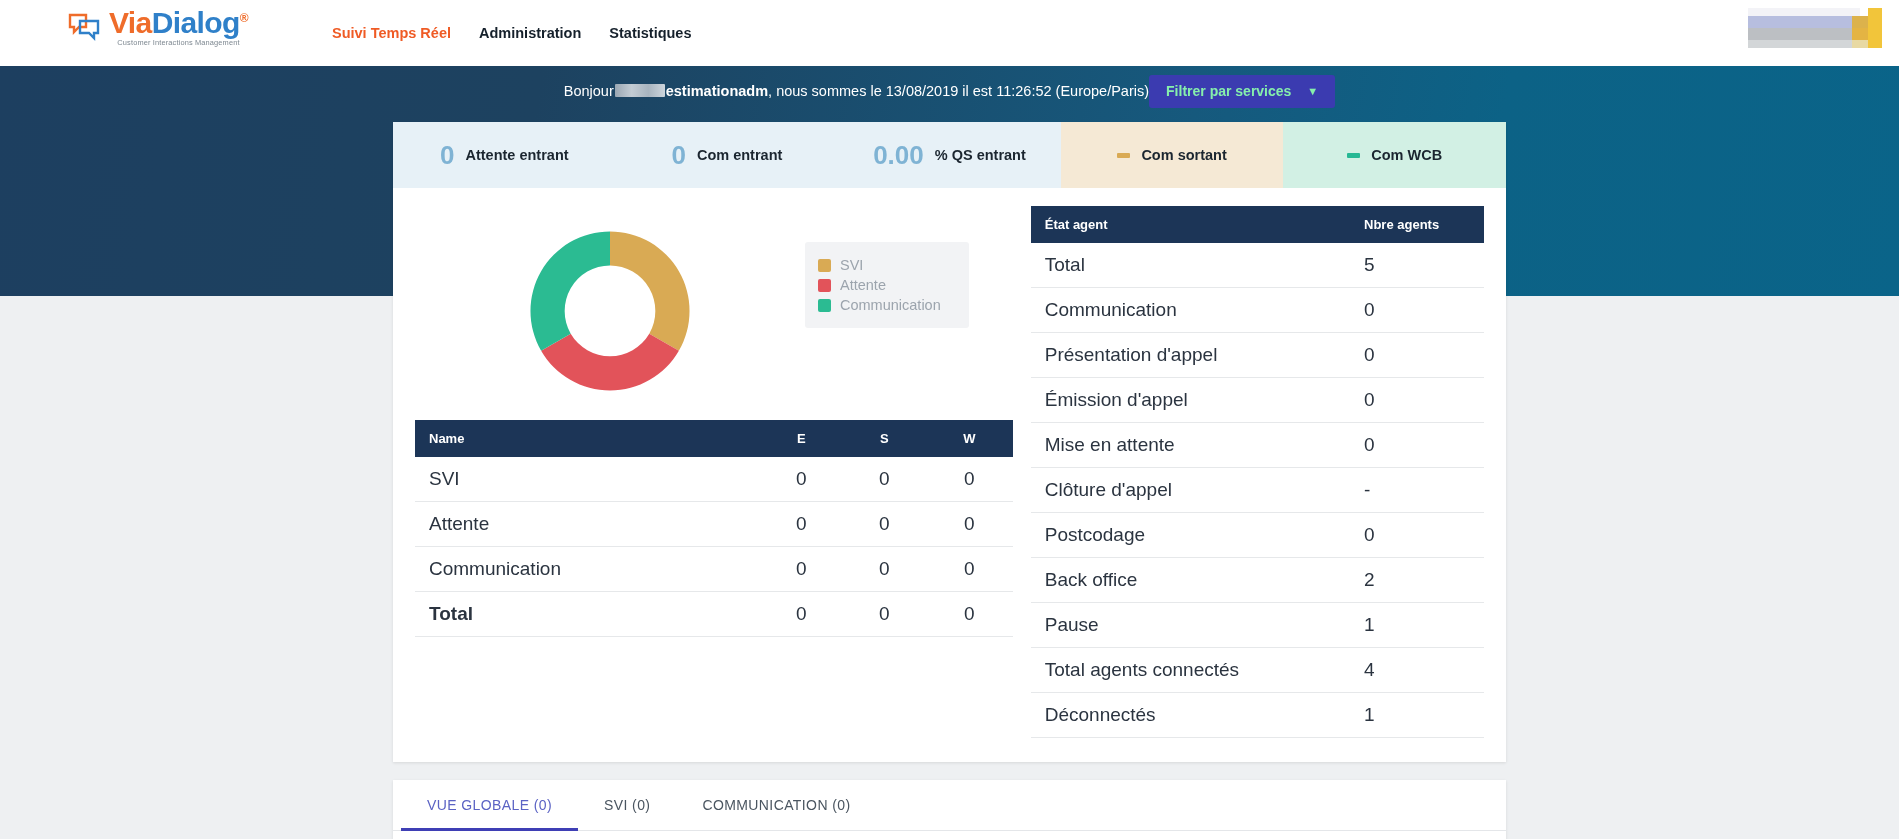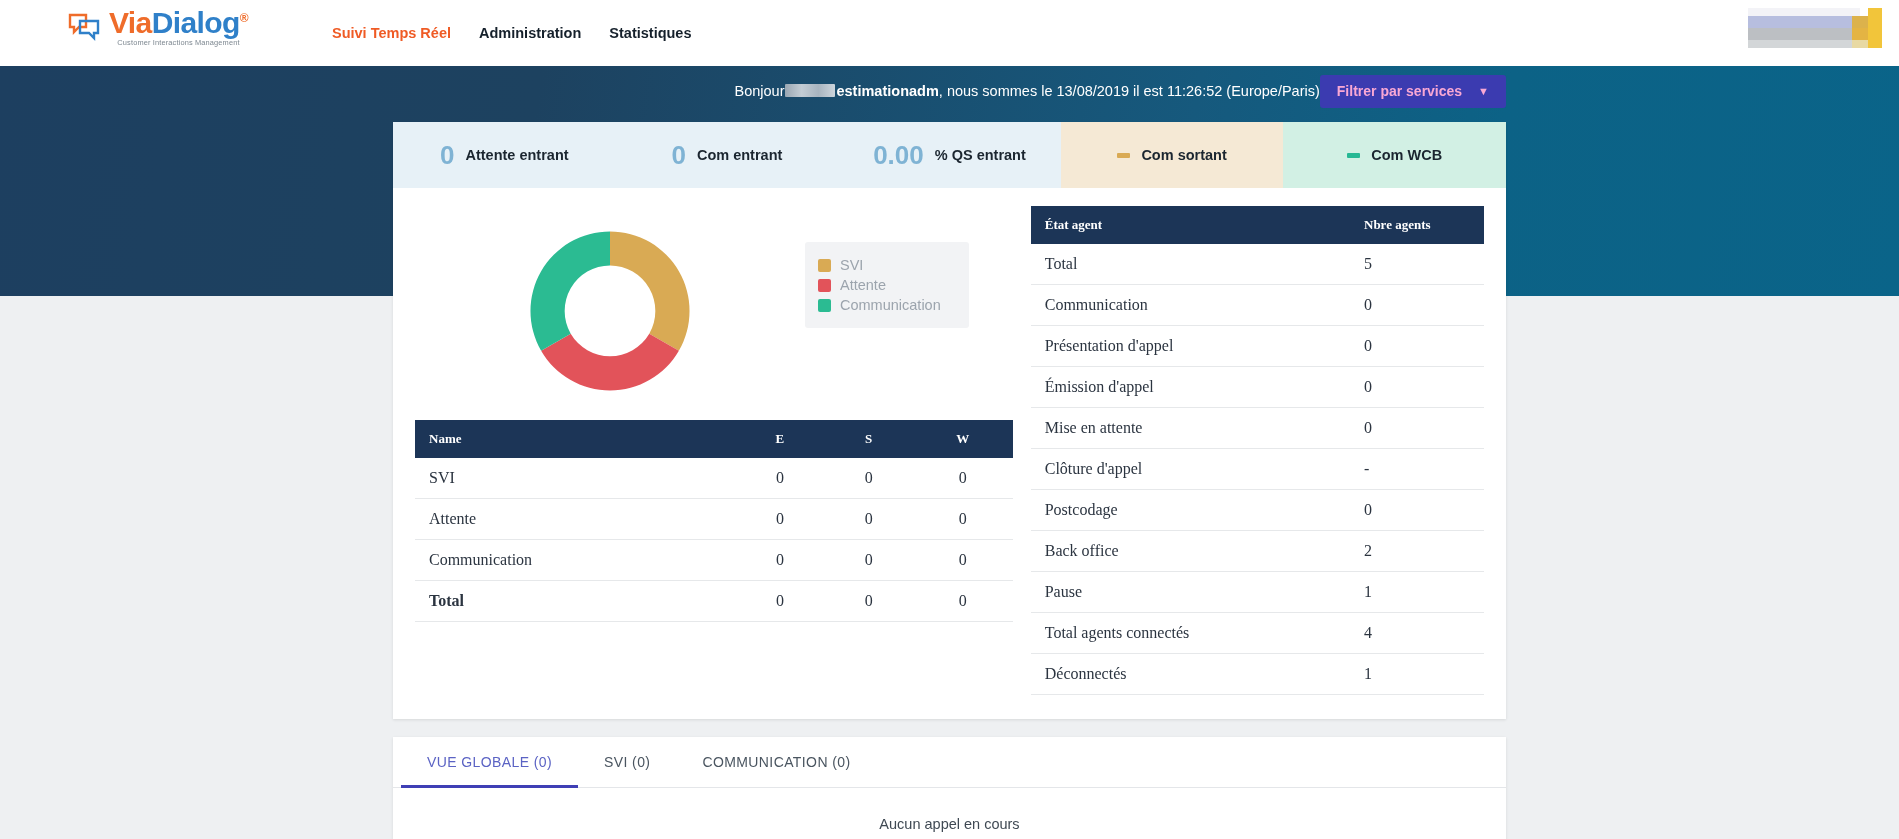--- a/index.html
+++ b/index.html
@@ -58,33 +58,33 @@
     position: absolute; left: 0; top: 66px; width: 1899px; height: 230px;
     background: linear-gradient(100deg, #1d3f60 0%, #1d4260 28%, #16597d 62%, #0c6286 78%, #0a6489 100%);
   }
 
   
   .content {
     position: absolute; left: 393px; top: 66px; width: 1113px;
   }
   .greet-row {
     height: 50px; display: flex; align-items: center;
-    justify-content: flex-end; padding: 0 0 0 0;
+    justify-content: center; padding: 0 0 0 0;
   }
   .greet {
     color: #ffffff; font-size: 14.5px; display: flex; align-items: baseline; gap: 0;
   }
   .greet .redact {
     display: inline-block; width: 50px; height: 13px;
     background: linear-gradient(90deg,#9aa7b3,#c3ccd4,#a8b4bf,#cdd5dc);
     margin: 0 1px; border-radius: 1px; position: relative; top: 1px;
   }
   .greet b { font-weight: bold; }
   .filter-btn {
-    background: #3b3bb0; color: #f9a8d4; border: none;
+    background: #3b3bb0; color: #86efac; border: none;
     height: 33px; padding: 0 17px; border-radius: 3px;
     font-size: 14px; font-weight: bold; cursor: pointer;
     display: flex; align-items: center; gap: 16px;
     font-family: "Liberation Sans", sans-serif;
   }
   .chev { font-size: 11px; font-weight: normal; }
 
   
   .kpi-strip {
     margin-top: 6px; height: 66px; display: flex; width: 1113px;
@@ -117,28 +117,28 @@
   .donut-wrap { width: 390px; display: flex; justify-content: center; padding-top: 8px; }
   .legend {
     background: #f2f3f5; border-radius: 3px; padding: 11px 28px 11px 13px;
     margin-top: 36px; align-self: flex-start;
   }
   .legend-row { display: flex; align-items: center; gap: 9px; margin: 4px 0; }
   .legend-sw { width: 13px; height: 13px; border-radius: 2px; }
   .legend-label { font-size: 14.5px; color: #9ca4ad; }
 
   
-  table { border-collapse: collapse; width: 100%; font-family: Liberation Serif, serif; }
+  table { border-collapse: collapse; width: 100%; }
   thead th {
     background: #1c3557; color: #ffffff; font-size: 13px; font-weight: bold;
     padding: 11px 14px; text-align: left;
   }
   thead th.num { text-align: center; }
   tbody td {
-    font-size: 16px; color: #2b3440; padding: 11px 14px;
+    font-size: 19px; color: #2b3440; padding: 11px 14px;
     border-bottom: 1px solid #e6e8ea;
   }
   tbody td.num { text-align: center; }
   tbody tr.total td { font-weight: bold; }
   tbody tr.total td.num { font-weight: normal; }
   .left-table { margin-top: 14px; }
 
   .agent-table thead th.cnt { text-align: left; padding-left: 0; width: 120px; }
   .agent-table tbody td.cnt { text-align: left; padding-left: 0; width: 120px; }
 

